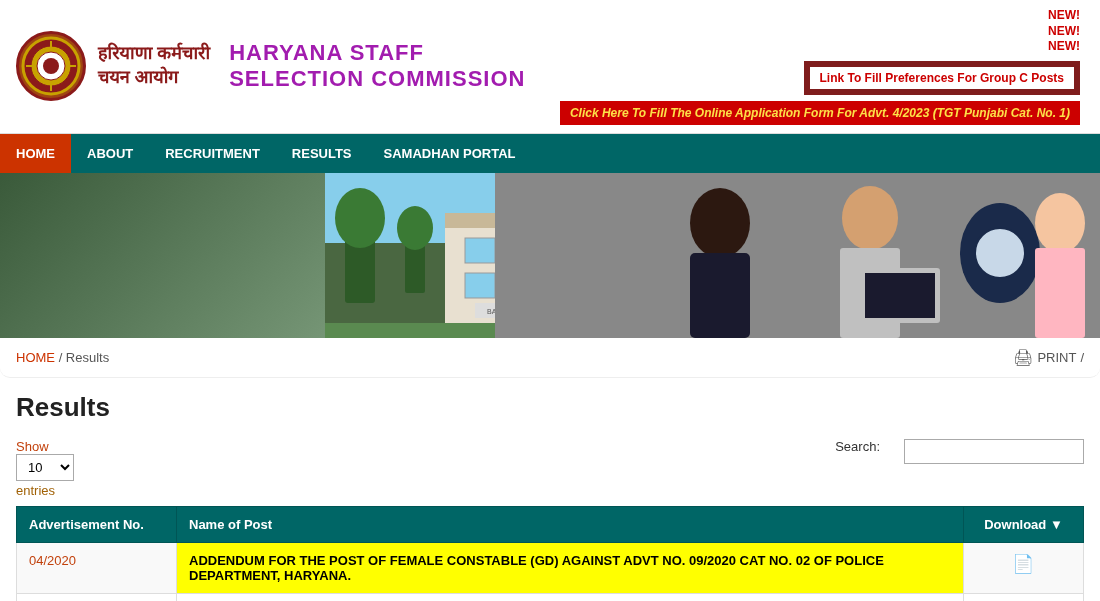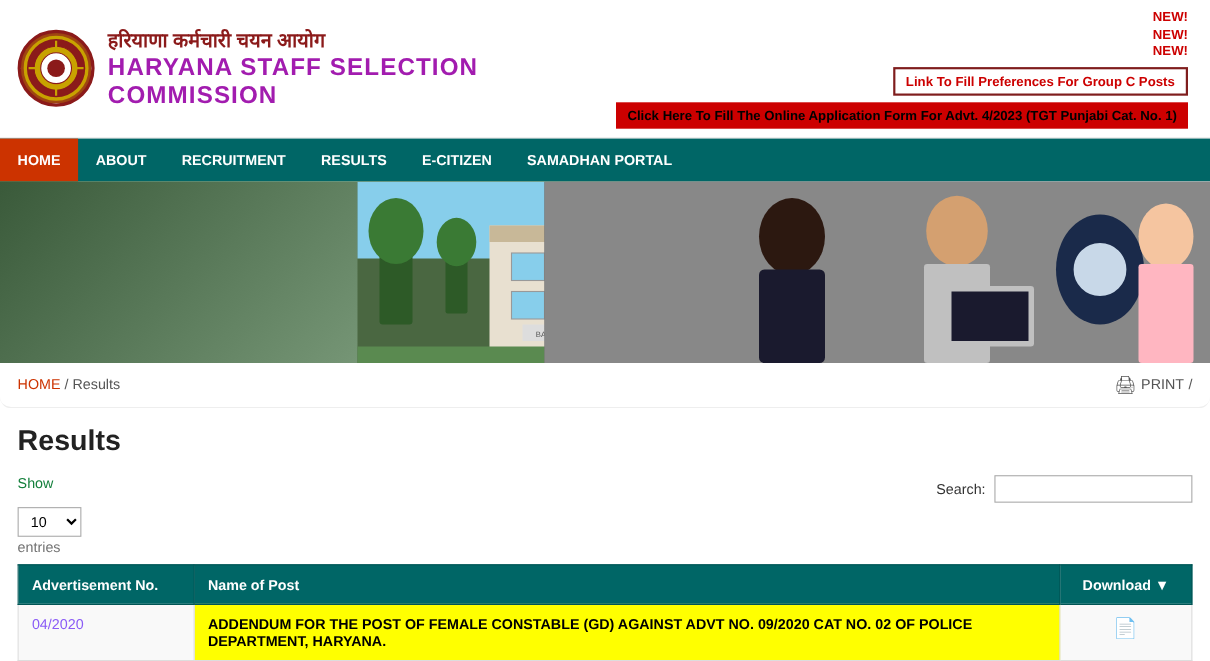--- a/index.html
+++ b/index.html
@@ -28,21 +28,20 @@
       display: flex;
       align-items: center;
       justify-content: center;
       font-size: 10px;
       color: #fff;
       font-weight: bold;
       flex-shrink: 0;
     }
     .org-name {
       display: flex;
-      flex-direction: column;
     }
     .hindi-name {
       font-size: 18px;
       color: #8b1a1a;
       font-weight: bold;
     }
     .eng-name {
       font-size: 22px;
       color: #a21caf;
       font-weight: bold;
@@ -113,29 +112,29 @@
       color: #222;
     }
 
     
     .table-controls {
       display: flex;
       justify-content: space-between;
       align-items: flex-start;
       padding: 8px 16px;
     }
-    .show-label { font-size: 13px; color: #15803d; margin-bottom: 14px; }
-    .entries-label { font-size: 13px; color: #737373; margin-top: 2px; }
+    .show-label { font-size: 13px; color: #c2410c; margin-bottom: 0; }
+    .entries-label { font-size: 13px; color: #a16207; margin-top: 2px; }
     .entries-select {
       border: 1px solid #aaa;
       padding: 4px 7px;
       font-size: 13px;
       background: #fff;
     }
-    .search-area { display: flex; align-items: center; gap: 8px; }
+    .search-area { display: flex; align-items: flex-start; gap: 24px; }
     .search-label { font-size: 13px; color: #333; }
     .search-input {
       border: 1px solid #aaa;
       padding: 4px 8px;
       font-size: 13px;
       width: 180px;
     }
 
     
     .results-table {
@@ -157,54 +156,55 @@
       width: 120px;
     }
     .results-table td {
       padding: 10px 12px;
       font-size: 13px;
       border: 1px solid #ddd;
       vertical-align: top;
     }
     .results-table tr:nth-child(odd) td { background: #f9f9f9; }
     .results-table tr:nth-child(even) td { background: #fff; }
-    .results-table td.adv-col { color: #8b5cf6; }
+    .results-table td.adv-col { color: #c2410c; }
     .highlight-yellow { background: #ffff00 !important; font-weight: bold; }
 
     .table-wrapper { padding: 0 16px 16px; }
     .header-top-right {
       display: flex;
       flex-direction: column;
       align-items: flex-end;
       margin-left: auto;
       gap: 6px;
       padding-right: 4px;
     }
     .new-text-block {
       color: #cc0000;
       font-weight: bold;
       font-size: 12px;
       line-height: 1.3;
       text-align: right;
     }
     .link-box-1 {
-      border: 2px solid #7f1d1d;
+      border: 6px solid #7f1d1d;
       color: #cc0000;
       padding: 4px 10px;
       font-size: 12px;
       font-weight: bold;
       cursor: pointer;
     }
     .link-box-2 {
       background: #cc0000;
-      color: #000000;
+      color: #fde047;
       padding: 5px 10px;
       font-size: 12px;
       font-weight: bold;
       cursor: pointer;
+      font-style: italic;
     }
   </style>
 </head>
 <body>
 
 <div class="header">
   <div class="logo-area">
 
     <div class="logo-circle">
       <svg width="60" height="60" viewBox="0 0 60 60">
@@ -231,21 +231,20 @@
     <div class="link-box-1">Link To Fill Preferences For Group C Posts</div>
     <div class="link-box-2">Click Here To Fill The Online Application Form For Advt. 4/2023 (TGT Punjabi Cat. No. 1)</div>
   </div>
 </div>
 
 <nav class="navbar">
   <a href="#" class="active">HOME</a>
   <a href="#">ABOUT</a>
   <a href="#">RECRUITMENT</a>
   <a href="#">RESULTS</a>
-  <a href="#">E-CITIZEN</a>
   <a href="#">SAMADHAN PORTAL</a>
 </nav>
 
 <div class="hero">
   <div class="hero-left">
 
     <svg width="100%" height="165" viewBox="0 0 450 165" style="position:absolute;left:0;top:0;">
       <rect width="450" height="165" fill="#4a6741"></rect>
 
       <rect width="450" height="70" fill="#87CEEB"></rect>

